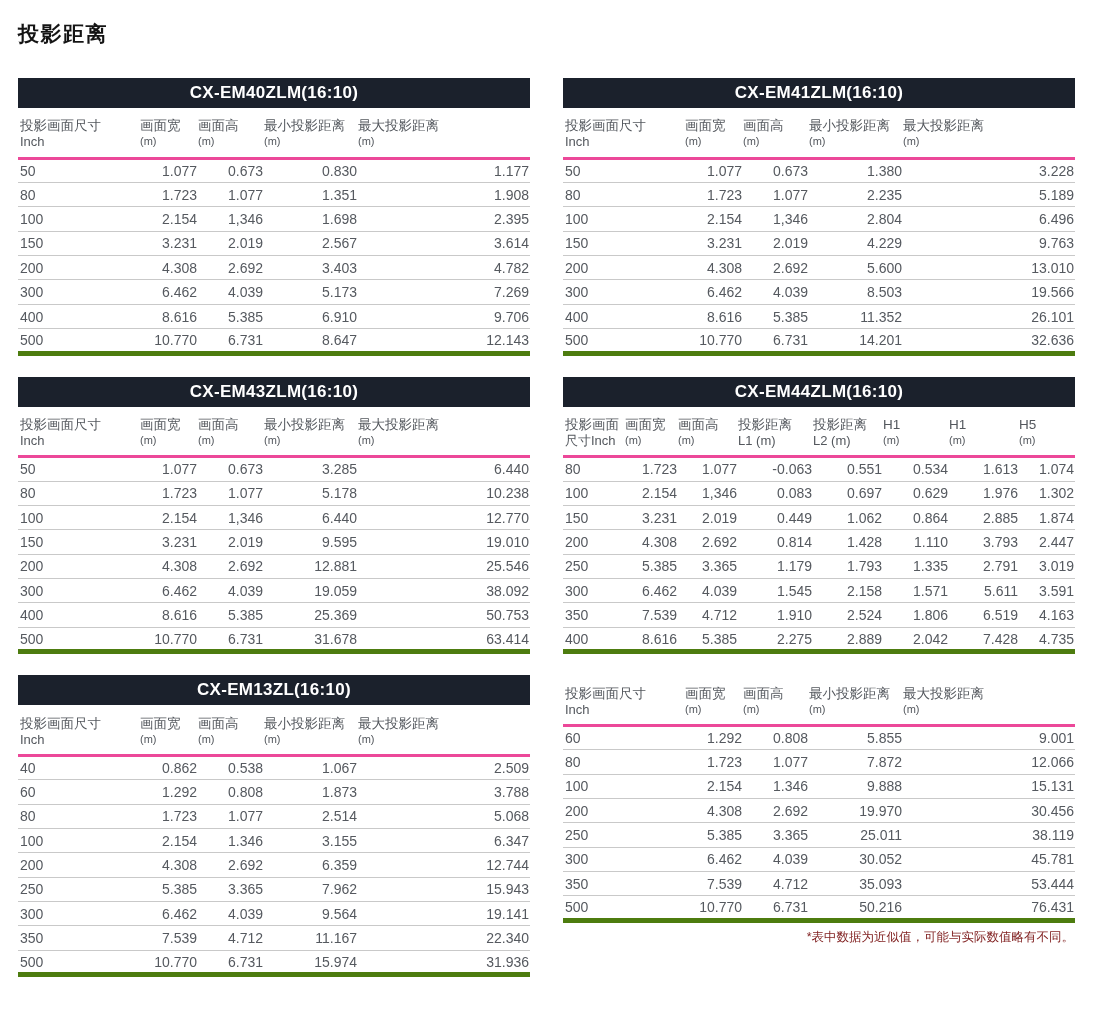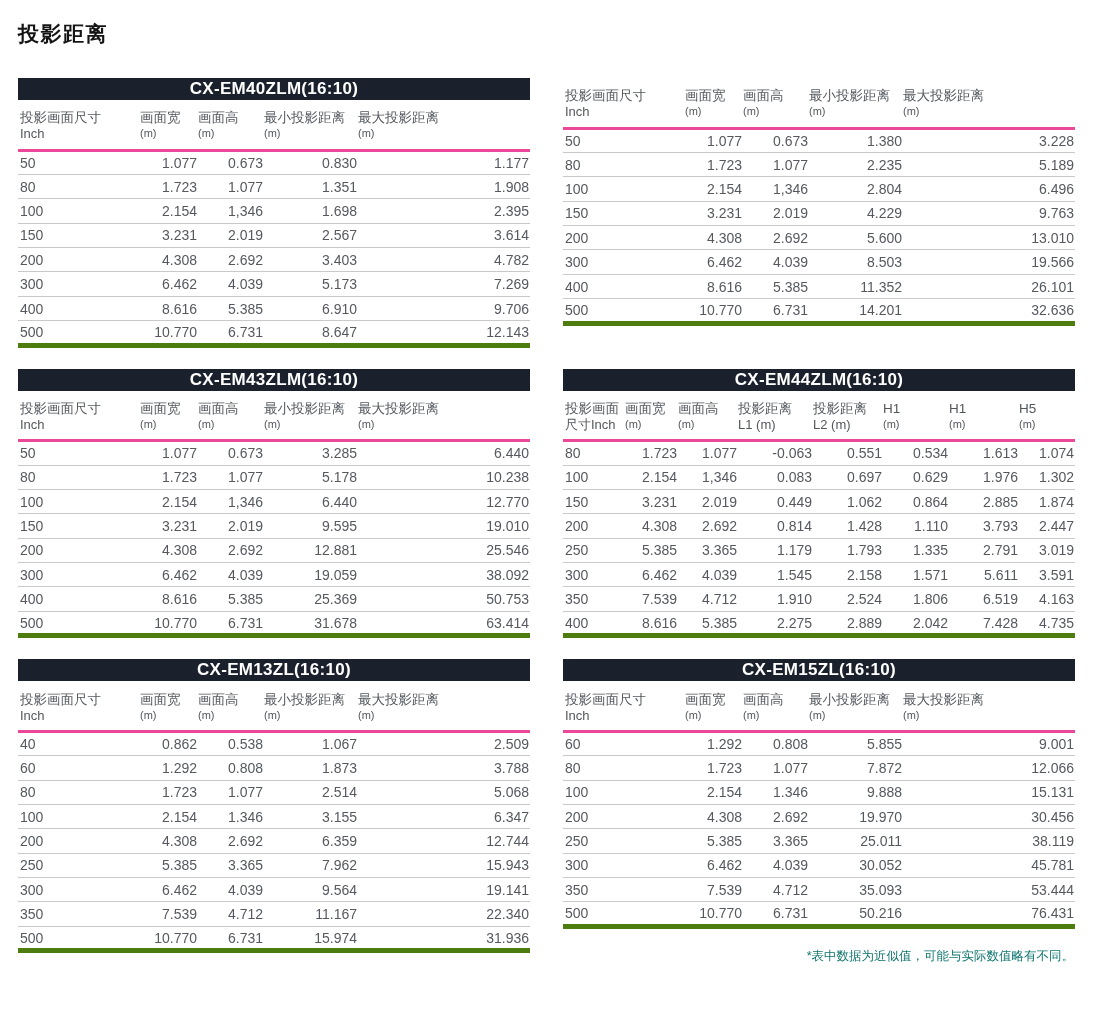--- a/index.html
+++ b/index.html
@@ -14,21 +14,21 @@
     letter-spacing:1.5px;margin:8px 0 0 0;
   }
   .grid{
     display:grid;
     grid-template-columns:512px 512px;
     column-gap:33px;row-gap:21px;
     margin-top:30px;
     align-items:start;
   }
   .tbl-titlebar{
-    height:22px;background:#1b212c;color:#ffffff;
+    height:30px;background:#1b212c;color:#ffffff;
     display:flex;align-items:center;justify-content:center;
     font-size:17px;font-weight:600;letter-spacing:0.3px;
   }
   table{
     border-collapse:collapse;table-layout:fixed;width:512px;
   }
   
   table.standard col:nth-child(1){width:122px;}
   table.standard col:nth-child(2){width:58px;}
   table.standard col:nth-child(3){width:66px;}
@@ -59,23 +59,23 @@
     border-top:1px solid #c9c9c9;
     white-space:nowrap;vertical-align:middle;
     padding:0;
   }
   tbody tr:first-child td{border-top:3px solid #ec4899;}
   tbody tr:last-child td{border-bottom:5px solid #4d7c0f;}
   td.first{text-align:left;padding-left:2px;}
   td.num{text-align:right;padding-right:1px;}
 
   .footnote{
-    margin:19px 1px 0 0;
+    margin:6px 1px 0 0;
     text-align:right;
-    font-size:12.5px;color:#0f766e;
+    font-size:12.5px;color:#7f1d1d;
   }
 </style>
 </head>
 <body>
 
 <div class="page">
   <h1 class="page-title">投影距离</h1>
 
   <div class="grid">
 
@@ -170,20 +170,23 @@
               <td class="num">10.770</td>
               <td class="num">6.731</td>
               <td class="num">8.647</td>
               <td class="num">12.143</td>
             </tr>
           </tbody>
         </table>
     </section>
 
     <section class="tbl">
+      <div class="tbl-titlebar">
+        <span>CX-EM41ZLM(16:10)</span>
+      </div>
       <table class="standard">
           <colgroup>
             <col>
             <col>
             <col>
             <col>
             <col>
           </colgroup>
           <thead>
             <tr>
@@ -602,23 +605,20 @@
               <td class="num">6.731</td>
               <td class="num">15.974</td>
               <td class="num">31.936</td>
             </tr>
           </tbody>
         </table>
     </section>
 
     <div>
       <section class="tbl">
-        <div class="tbl-titlebar">
-          <span>CX-EM15ZL(16:10)</span>
-        </div>
         <table class="standard">
             <colgroup>
               <col>
               <col>
               <col>
               <col>
               <col>
             </colgroup>
             <thead>
               <tr>

